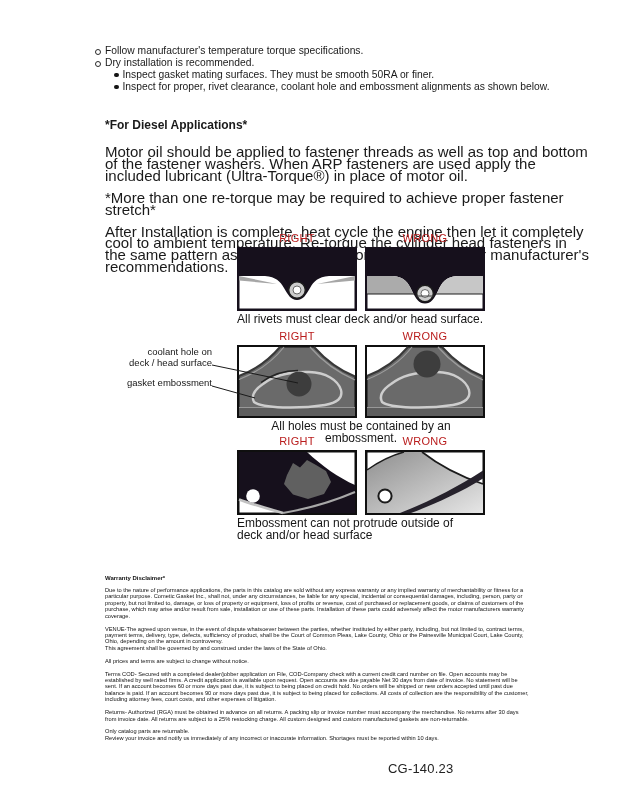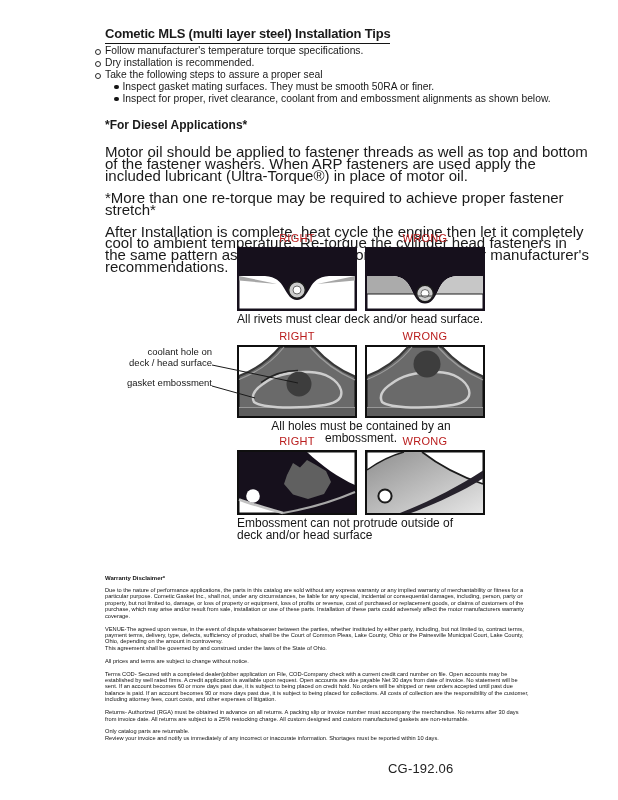--- a/index.html
+++ b/index.html
@@ -37,42 +37,37 @@
   .warranty h3 { margin:0 0 6px 0; font-size:6px; font-weight:bold; }
   .warranty p { margin:0 0 6.5px 0; font-size:5.7px; line-height:6.4px; }
 
   .footer-code { left:388px; top:761px; font-size:13px; letter-spacing:0.2px; color:#222222; }
 </style>
 </head>
 <body>
 
 <div class="page">
 
-  <div class="abs doc-title">Cometic MLS (multi layer steel) Installation Tips</div>
 
   <div class="abs bullets">
     <div class="b-row">
         <span class="o-bullet"></span>
         <span>Follow manufacturer's temperature torque specifications.</span>
       </div>
     <div class="b-row">
         <span class="o-bullet"></span>
         <span>Dry installation is recommended.</span>
       </div>
-    <div class="b-row">
-        <span class="o-bullet"></span>
-        <span>Take the following steps to assure a proper seal</span>
-      </div>
     <div class="b-row sub">
         <span class="f-bullet"></span>
         <span>Inspect gasket mating surfaces.  They must be smooth 50RA or finer.</span>
       </div>
     <div class="b-row sub">
         <span class="f-bullet"></span>
-        <span>Inspect for proper, rivet clearance, coolant from and embossment alignments as shown below.</span>
+        <span>Inspect for proper, rivet clearance, coolant hole and embossment alignments as shown below.</span>
       </div>
   </div>
 
   <div class="abs diesel">
     <h2>*For Diesel Applications*</h2>
     <p>Motor oil should be applied to fastener threads as well as top and bottom of the fastener washers. When ARP fasteners are used apply the included lubricant (Ultra-Torque®) in place of motor oil.</p>
     <p>*More than one re-torque may be required to achieve proper fastener stretch*</p>
     <p>After Installation is complete, heat cycle the engine then let it completely cool to ambient temperature. Re-torque the cylinder head fasteners in the same pattern as initial installation or per your fastener manufacturer's recommendations.</p>
   </div>
 
@@ -186,15 +181,15 @@
     <p class="pre">Due to the nature of performance applications, the parts in this catalog are sold without any express warranty or any implied warranty of merchantability or fitness for a particular purpose.  Cometic Gasket Inc., shall not, under any circumstances, be liable for any special, incidental or consequential damages, including, person, party or property, but not limited to, damage, or loss of property or equipment, loss of profits or revenue, cost of purchased or replacement goods, or claims of customers of the purchase, which may arise and/or result from sale, installation or use of these parts.  Installation of these parts could adversely affect the motor manufacturers warranty coverage.</p>
     <p class="pre">VENUE-The agreed upon venue, in the event of dispute whatsoever between the parties, whether instituted by either party, including, but not limited to, contract terms, payment terms, delivery, type, defects, sufficiency of product, shall be the Court of Common Pleas, Lake County, Ohio or the Painesville Municipal Court, Lake County, Ohio, depending on the amount in controversy.
 This agreement shall be governed by and construed under the laws of the State of Ohio.</p>
     <p class="pre">All prices and terms are subject to change without notice.</p>
     <p class="pre">Terms COD- Secured with a completed dealer/jobber application on File, COD-Company check with a current credit card number on file.  Open accounts may be established by well rated firms.  A credit application is available upon request.  Open accounts are due payable Net 30 days from date of invoice.  No statement will be sent.  If an account becomes 60 or more days past due, it is subject to being placed on credit hold.  No orders will be shipped or new orders accepted until past due balance is paid.  If an account becomes 90 or more days past due, it is subject to being placed for collections.  All costs of collection are the responsibility of the customer, including attorney fees, court costs, and other expenses of litigation.</p>
     <p class="pre">Returns- Authorized (RGA) must be obtained in advance on all returns.  A packing slip or invoice number must accompany the merchandise.  No returns after 30 days from invoice date.  All returns are subject to a 25% restocking charge.  All custom designed and custom manufactured gaskets are non-returnable.</p>
     <p class="pre">Only catalog parts are returnable.
 Review your invoice and notify us immediately of any incorrect or inaccurate information.  Shortages must be reported within 10 days.</p>
   </div>
 
-  <div class="abs footer-code">CG-192.06</div>
+  <div class="abs footer-code">CG-140.23</div>
 
 </div>
 
 </body></html>

